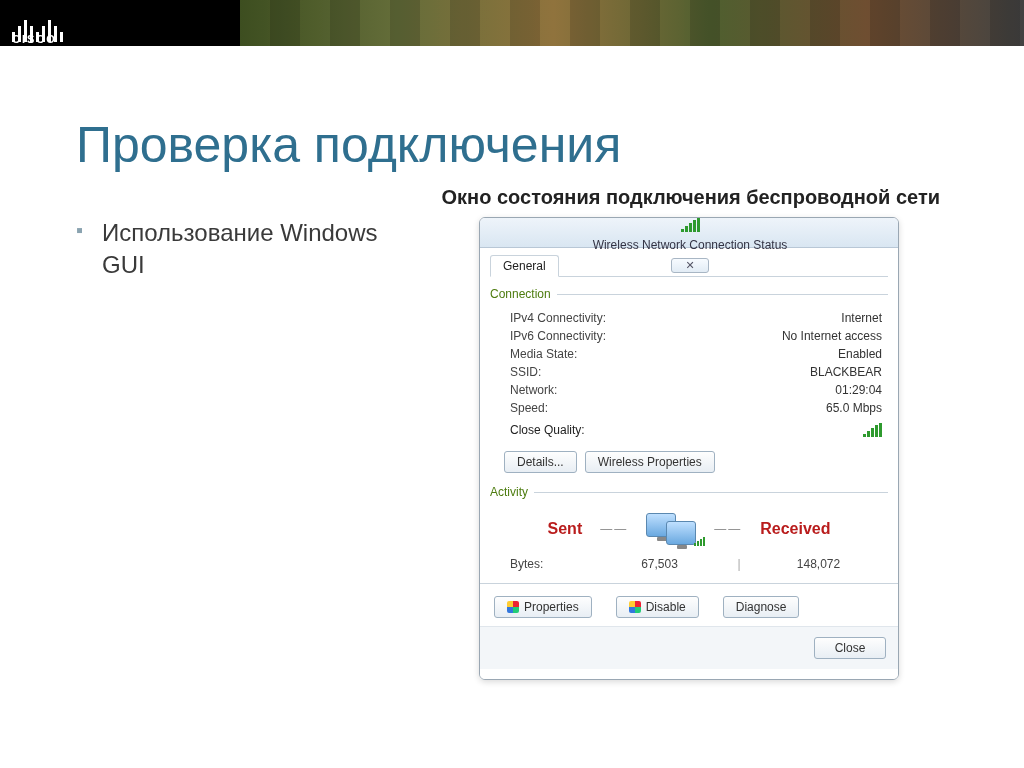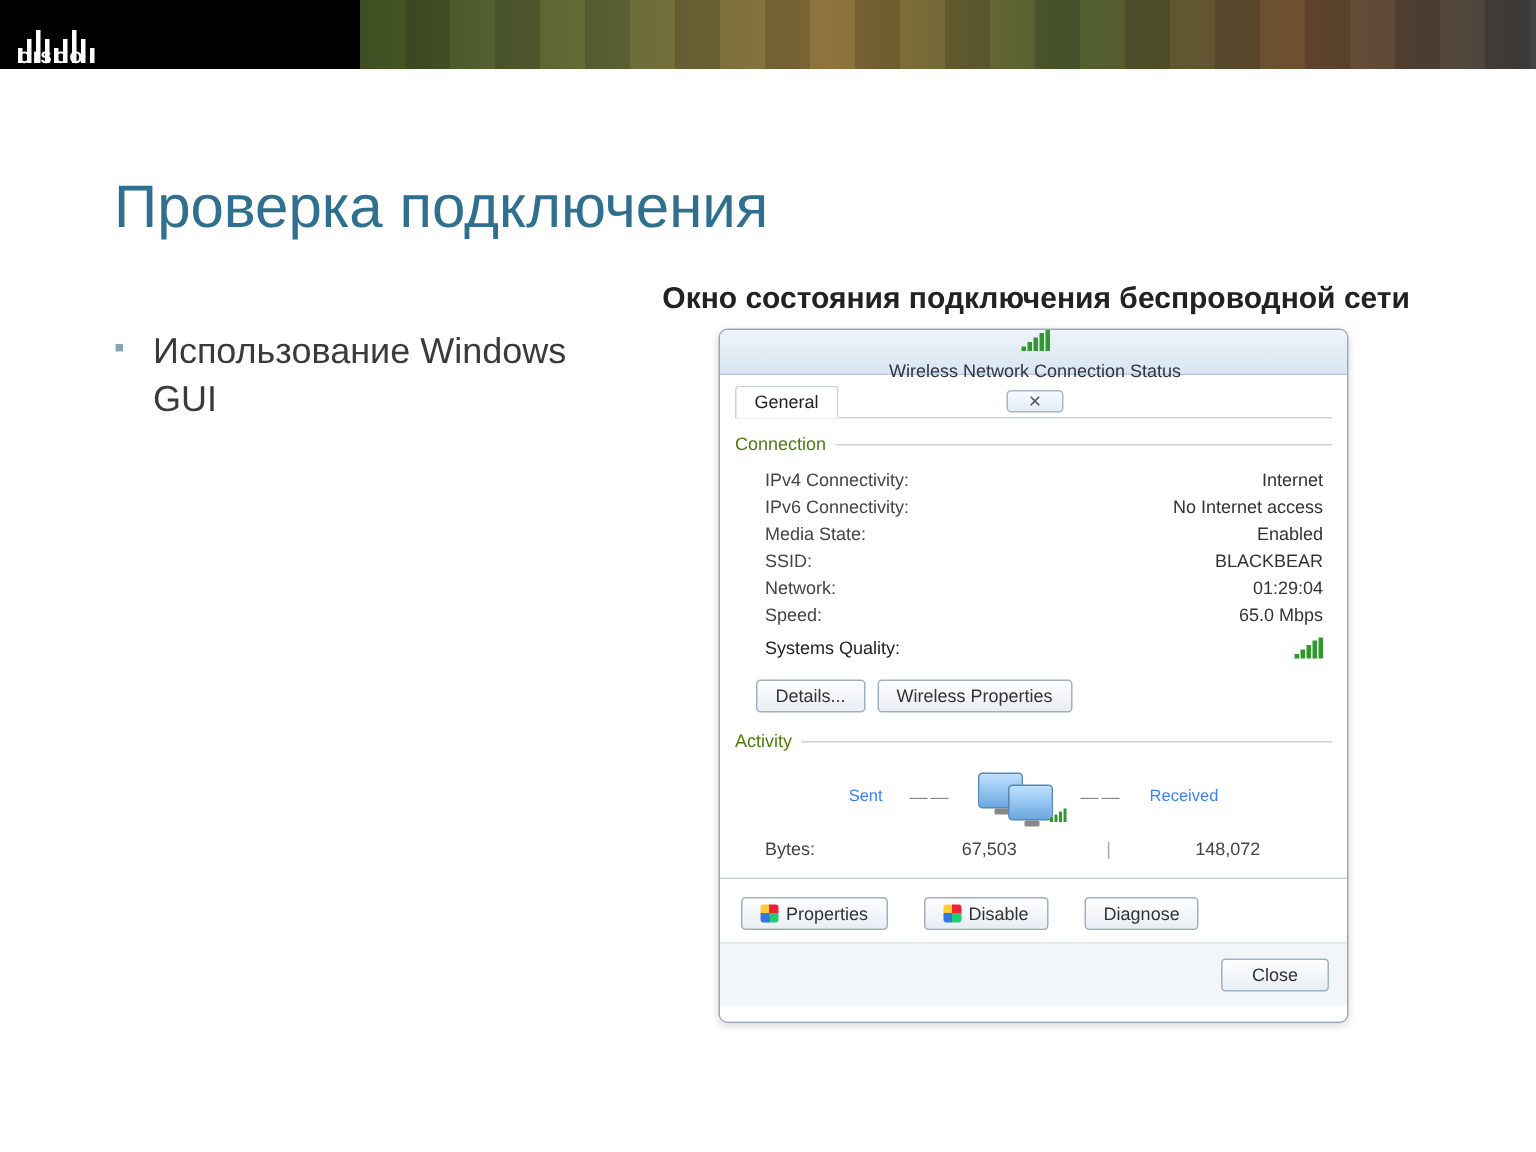--- a/index.html
+++ b/index.html
@@ -18,21 +18,21 @@
   .cisco-bars span:nth-child(4){height:16px}
   .cisco-bars span:nth-child(5){height:10px}
   .cisco-bars span:nth-child(6){height:16px}
   .cisco-bars span:nth-child(7){height:22px}
   .cisco-bars span:nth-child(8){height:16px}
   .cisco-bars span:nth-child(9){height:10px}
   .cisco-word { color:#fff; font-size:11px; letter-spacing:2px; font-weight:bold; position:absolute; left:12px; bottom:1px; }
 
   
   .slide { padding: 70px 76px 0 76px; position: relative; height: calc(768px - 46px); }
-  .title { font-size: 40px; color:#2f6f8f; font-weight:400; margin-bottom: 27px; }
+  .title { font-size: 50px; color:#2f6f8f; font-weight:400; margin-bottom: 12px; }
   .subtitle { font-size: 20px; color:#222; font-weight:bold; text-align:right; padding-right: 8px; }
 
   .body { display:flex; margin-top: 8px; gap: 24px; }
   .bullets { flex: 0 0 330px; }
   .bullets ul { list-style:none; padding-left: 0; }
   .bullets li { font-size: 24px; color:#3a3a3a; line-height:1.35; position:relative; padding-left:26px; }
   .bullets li::before { content:"▪"; position:absolute; left:0; top:0; color:#8aa3b0; font-size:20px; }
 
   
   .dlg-wrap { flex:1; display:flex; justify-content:center; }
@@ -60,21 +60,21 @@
   .kv .v { color:#333; }
 
   .sig-display { display:flex; justify-content:space-between; align-items:flex-end; padding:6px 6px 6px 20px; }
 
   .btnrow { display:flex; gap:8px; padding:8px 0 4px 14px; }
   .winbtn { border:1px solid #9fb1c1; background:linear-gradient(#fefefe,#e8eef4); border-radius:3px; padding:3px 12px; font-size:12px; color:#333; display:inline-flex; align-items:center; gap:5px; cursor:default; min-height:22px; }
   .winbtn .shield { width:12px; height:12px; border-radius:2px; background: conic-gradient(#e23 0 90deg,#2c7 0 180deg,#37d 0 270deg,#fc3 0); }
 
   .activity { margin-top:8px; }
   .act-graphic { display:flex; align-items:center; justify-content:center; gap:18px; padding:6px 0; }
-  .act-graphic .lbl { color:#3b82f6; font-size:11px; }
+  .act-graphic .lbl { color:#b91c1c; font-size:16px;font-weight:bold; }
   .act-graphic .dash { color:#888; letter-spacing:2px; }
   .monitors { display:flex; gap:-4px; position:relative; }
   .monitor { width:30px; height:24px; background:linear-gradient(#bfe0ff,#6aa9e0); border:1px solid #5a88b0; border-radius:3px; position:relative; }
   .monitor::after { content:""; position:absolute; bottom:-5px; left:10px; width:10px; height:4px; background:#888; border-radius:1px; }
   .monitor + .monitor { margin-left:-10px; margin-top:8px; }
   .mini-sig { display:flex; align-items:flex-end; gap:1px; height:10px; position:absolute; right:-10px; bottom:-2px; }
   .mini-sig span { width:2px; background:#2e9a2e; }
   .mini-sig span:nth-child(1){height:3px}
   .mini-sig span:nth-child(2){height:5px}
   .mini-sig span:nth-child(3){height:7px}
@@ -170,21 +170,21 @@
           <div class="kv">
               <span>Network:</span>
               <span class="v">01:29:04</span>
             </div>
           <div class="kv">
               <span>Speed:</span>
               <span class="v">65.0 Mbps</span>
             </div>
 
           <div class="sig-display">
-            <span>Systems Quality:</span>
+            <span>Close Quality:</span>
             <div class="sig-bars">
               <span></span>
                 <span></span>
                 <span></span>
                 <span></span>
                 <span></span>
             </div>
           </div>
 
           <div class="btnrow">

